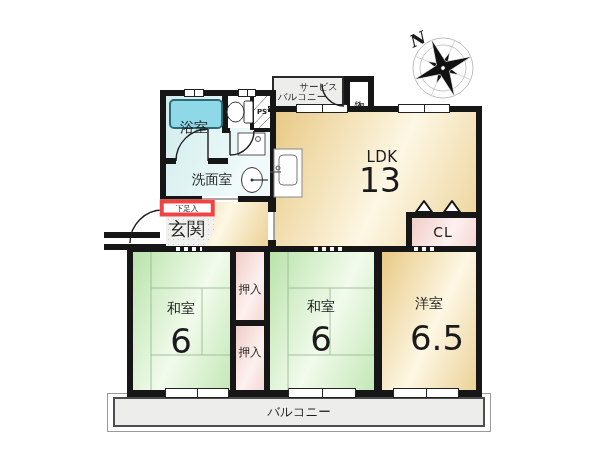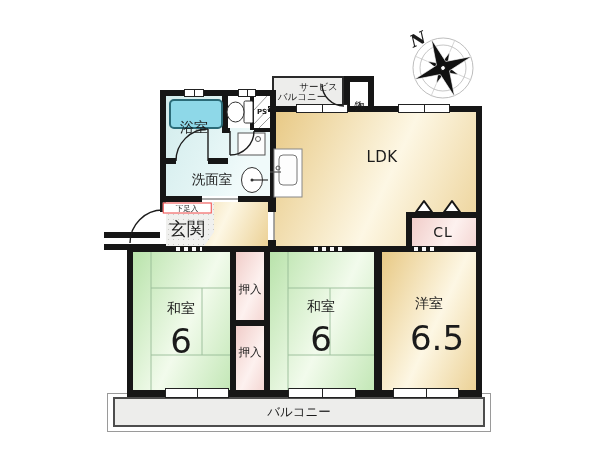--- a/index.html
+++ b/index.html
@@ -169,22 +169,23 @@
   <div class="lbl" style="left:212px;top:180px;font-size:13.5px;">洗面室</div>
   <div class="lbl" style="left:262px;top:112px;font-size:7px;font-weight:bold;">PS</div>
 
   <div class="lbl" style="left:302px;top:92px;font-size:9.5px;line-height:1.1;">
     <span style="display:block;margin-left:33px;">サービス</span>
     <span style="display:block;">バルコニー</span>
   </div>
   <div class="lbl" style="left:359px;top:93px;font-size:10px;writing-mode:vertical-rl;">物入</div>
 
   <div class="lbl" style="left:382px;top:157px;font-size:15px;letter-spacing:0.5px;">LDK</div>
-
-  <div class="lbl" style="left:187px;top:208px;font-size:7.5px;background:#fff;border:1px solid #ef4444;padding:0 12px;line-height:9px;">下足入</div>
+  <div class="lbl num" style="left:380px;top:180px;font-size:33px;">13</div>
+
+  <div class="lbl" style="left:187px;top:208px;font-size:7.5px;background:#fff;border:4px solid #ef4444;padding:0 12px;line-height:9px;">下足入</div>
   <div class="lbl" style="left:187px;top:229px;font-size:18px;">玄関</div>
 
   <div class="lbl" style="left:443px;top:232px;font-size:14px;letter-spacing:1px;">CL</div>
 
   <div class="lbl" style="left:181px;top:309px;font-size:14px;">和室</div>
   <div class="lbl num" style="left:181px;top:341px;font-size:34px;">6</div>
 
   <div class="lbl" style="left:250px;top:289px;font-size:11.5px;">押入</div>
   <div class="lbl" style="left:250px;top:352px;font-size:11.5px;">押入</div>
 

